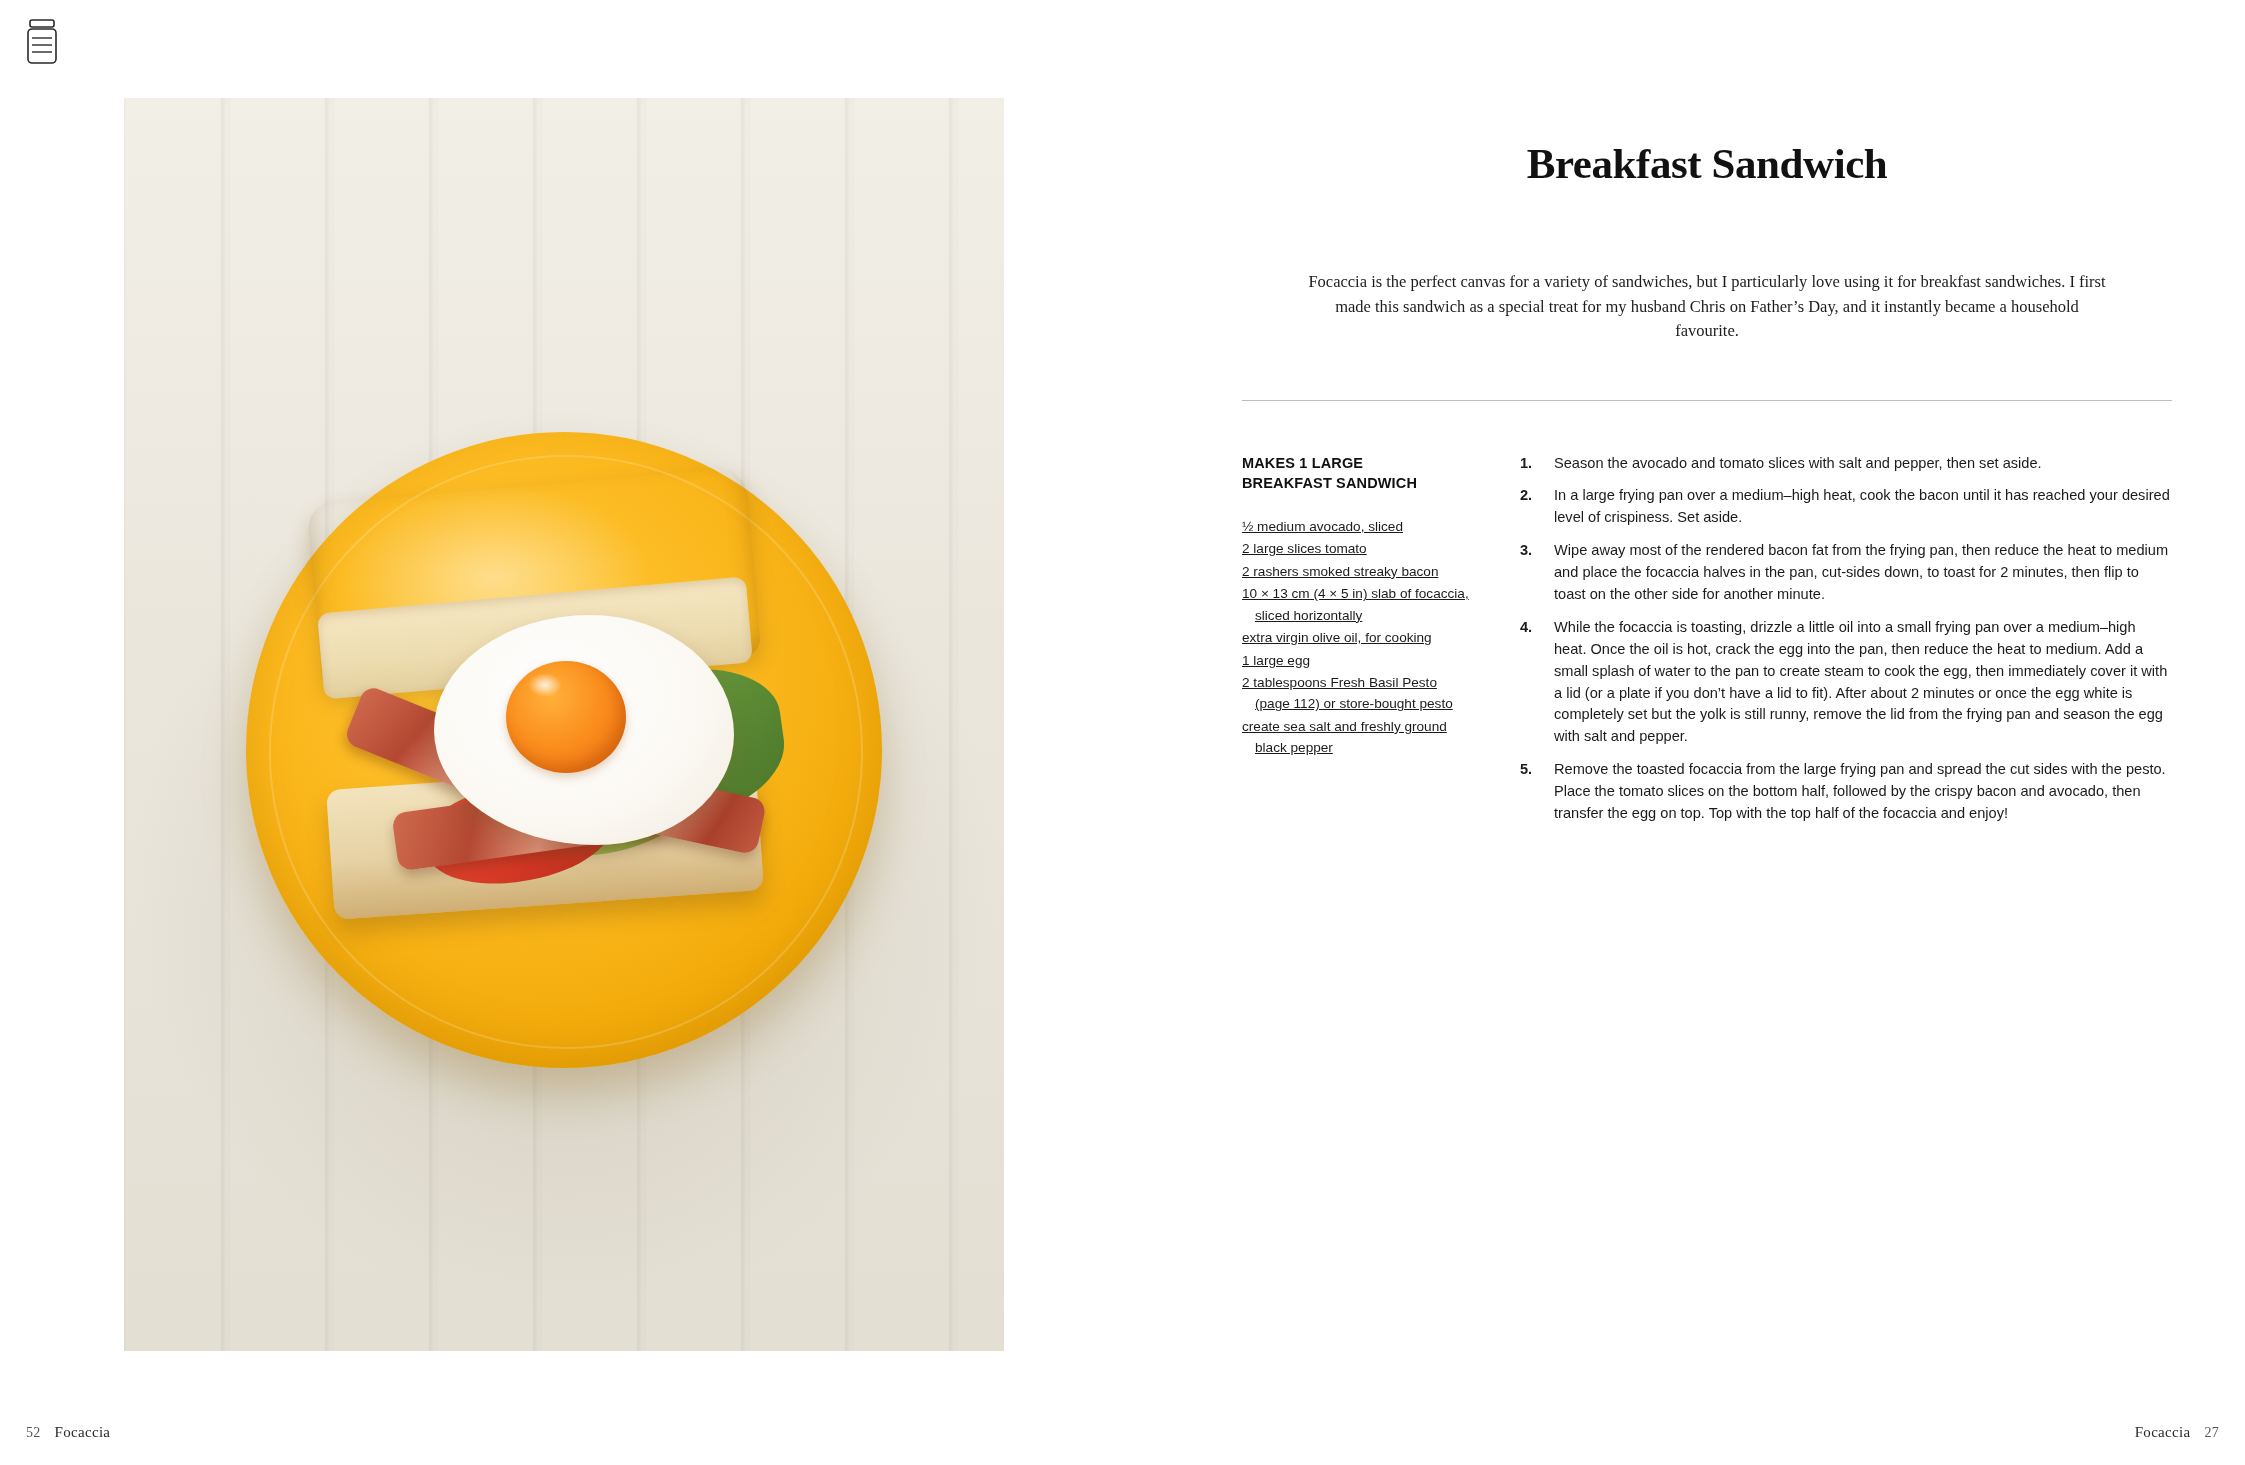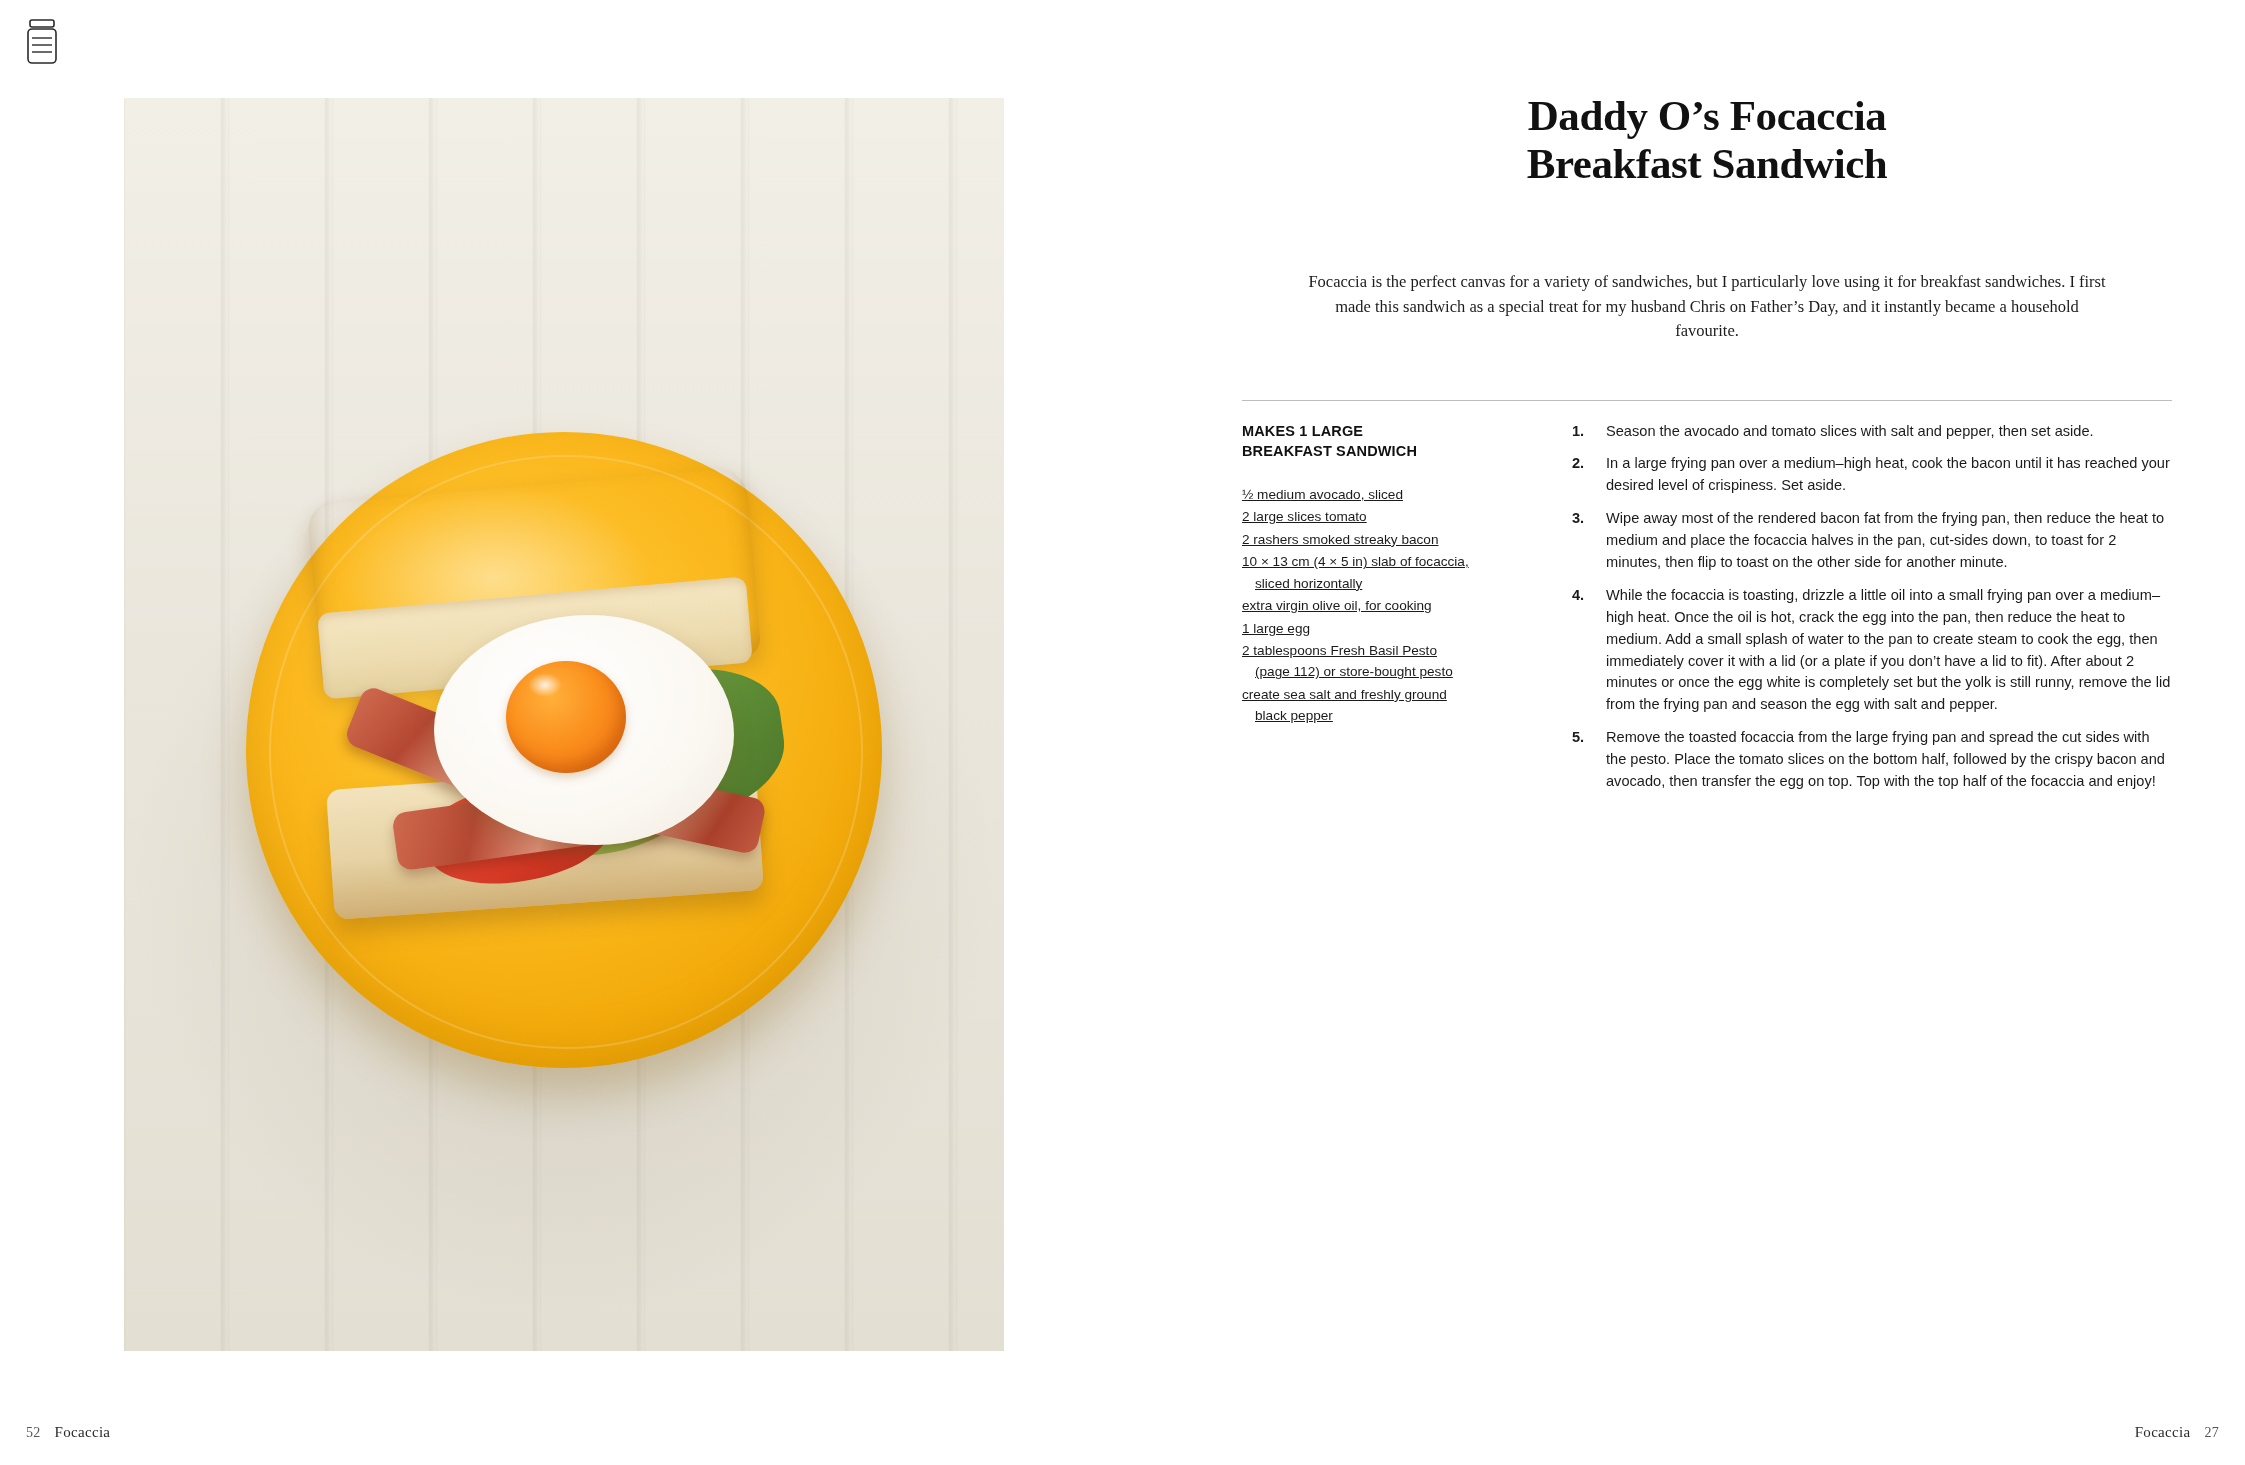--- a/index.html
+++ b/index.html
@@ -266,22 +266,22 @@
     margin: 82px auto 0 auto;
   }
   .divider {
     margin-top: 56px;
     width: 930px;
     height: 1px;
     background: #bdbdbd;
   }
   .cols {
     display: flex;
-    margin-top: 20px;
-    gap: 100px;
+    margin-top: 52px;
+    gap: 48px;
   }
   .col-ing {
     width: 230px;
     flex: none;
   }
   .makes {
     font-size: 14.5px;
     font-weight: bold;
     line-height: 1.42;
     letter-spacing: 0.01em;
@@ -372,21 +372,21 @@
     <div class="folio folio-left">
       <span class="folio-num">52</span>
       <span class="folio-label">Focaccia</span>
     </div>
   </div>
 
   <div class="page-right">
     <div class="rp-inner">
 
       <h1 class="recipe-title">
-        <span>Daddy O’s Focaccia</span><br>
+        <br>
         <span>Breakfast Sandwich</span>
       </h1>
 
       <p class="recipe-intro">Focaccia is the perfect canvas for a variety of sandwiches, but I particularly love using it for breakfast sandwiches. I first made this sandwich as a special treat for my husband Chris on Father’s Day, and it instantly became a household favourite.</p>
 
       <div class="divider"></div>
 
       <div class="cols">
 
         <div class="col-ing">

